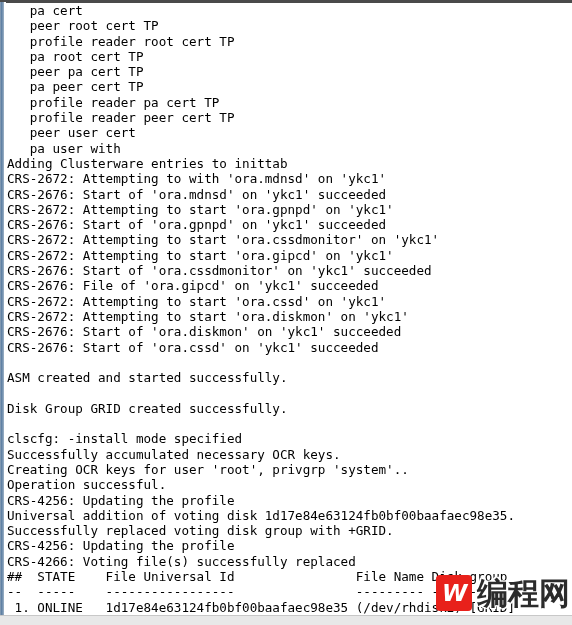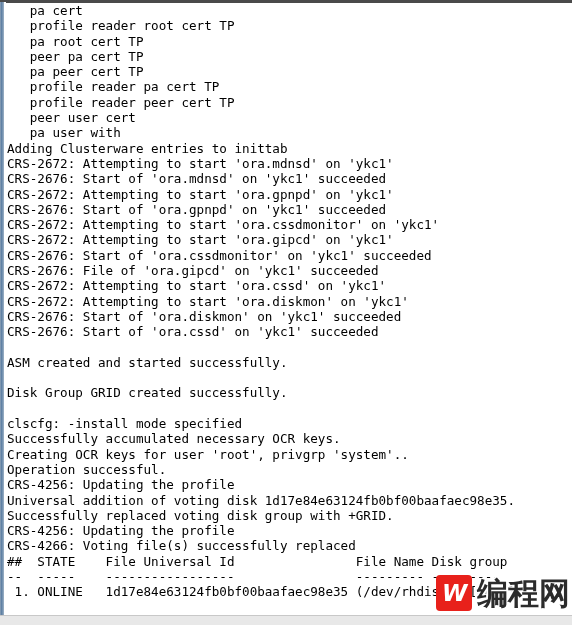--- a/index.html
+++ b/index.html
@@ -124,30 +124,31 @@
 
 <div id="terminal-window">
 
   <div id="top-border"></div>
   <div id="left-border"></div>
   <div id="left-border-inner"></div>
 
   <div id="screen">
     <div id="output-lines">
         <div class="line">   pa cert</div>
+        <div class="line">   peer root cert TP</div>
         <div class="line">   profile reader root cert TP</div>
         <div class="line">   pa root cert TP</div>
         <div class="line">   peer pa cert TP</div>
         <div class="line">   pa peer cert TP</div>
         <div class="line">   profile reader pa cert TP</div>
         <div class="line">   profile reader peer cert TP</div>
         <div class="line">   peer user cert</div>
         <div class="line">   pa user with</div>
         <div class="line">Adding Clusterware entries to inittab</div>
-        <div class="line">CRS-2672: Attempting to start 'ora.mdnsd' on 'ykc1'</div>
+        <div class="line">CRS-2672: Attempting to with 'ora.mdnsd' on 'ykc1'</div>
         <div class="line">CRS-2676: Start of 'ora.mdnsd' on 'ykc1' succeeded</div>
         <div class="line">CRS-2672: Attempting to start 'ora.gpnpd' on 'ykc1'</div>
         <div class="line">CRS-2676: Start of 'ora.gpnpd' on 'ykc1' succeeded</div>
         <div class="line">CRS-2672: Attempting to start 'ora.cssdmonitor' on 'ykc1'</div>
         <div class="line">CRS-2672: Attempting to start 'ora.gipcd' on 'ykc1'</div>
         <div class="line">CRS-2676: Start of 'ora.cssdmonitor' on 'ykc1' succeeded</div>
         <div class="line">CRS-2676: File of 'ora.gipcd' on 'ykc1' succeeded</div>
         <div class="line">CRS-2672: Attempting to start 'ora.cssd' on 'ykc1'</div>
         <div class="line">CRS-2672: Attempting to start 'ora.diskmon' on 'ykc1'</div>
         <div class="line">CRS-2676: Start of 'ora.diskmon' on 'ykc1' succeeded</div>

